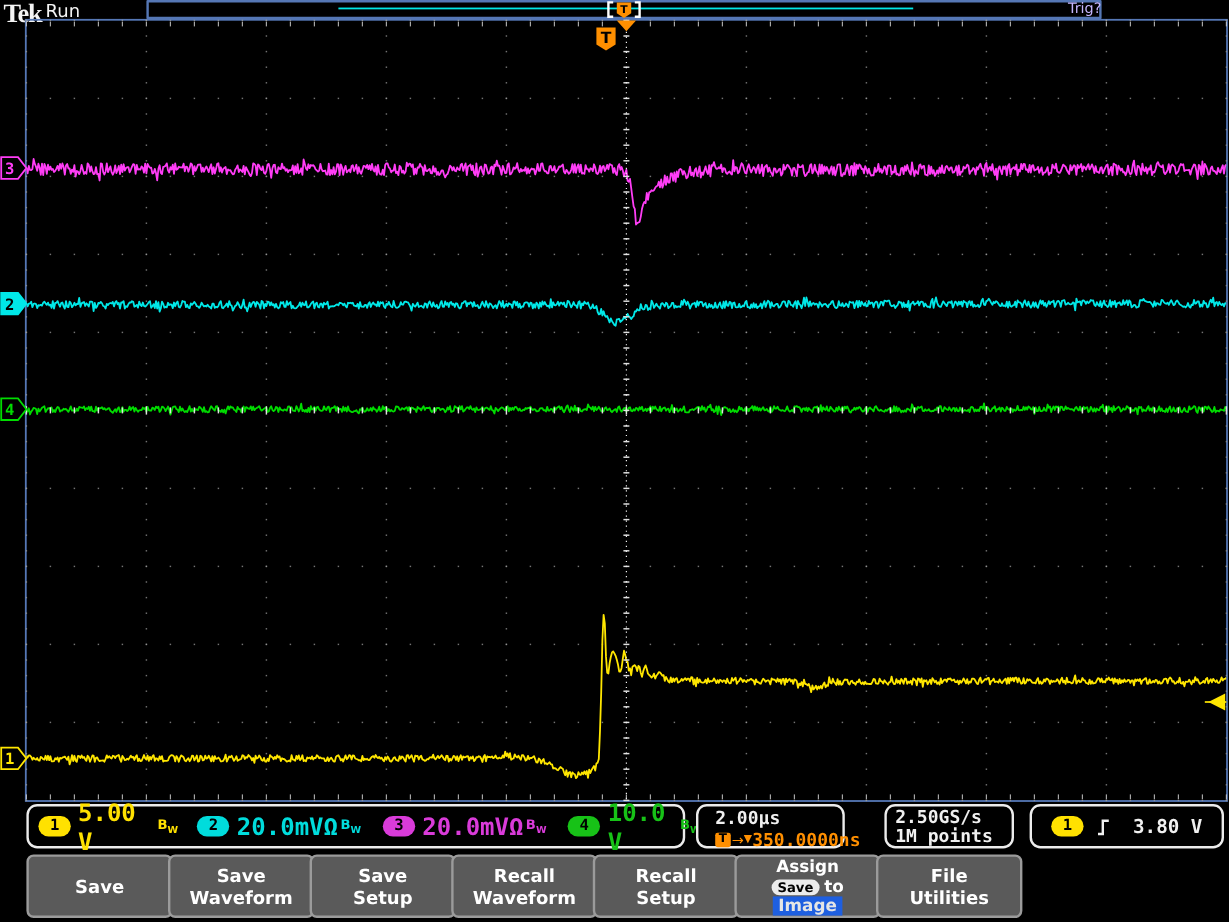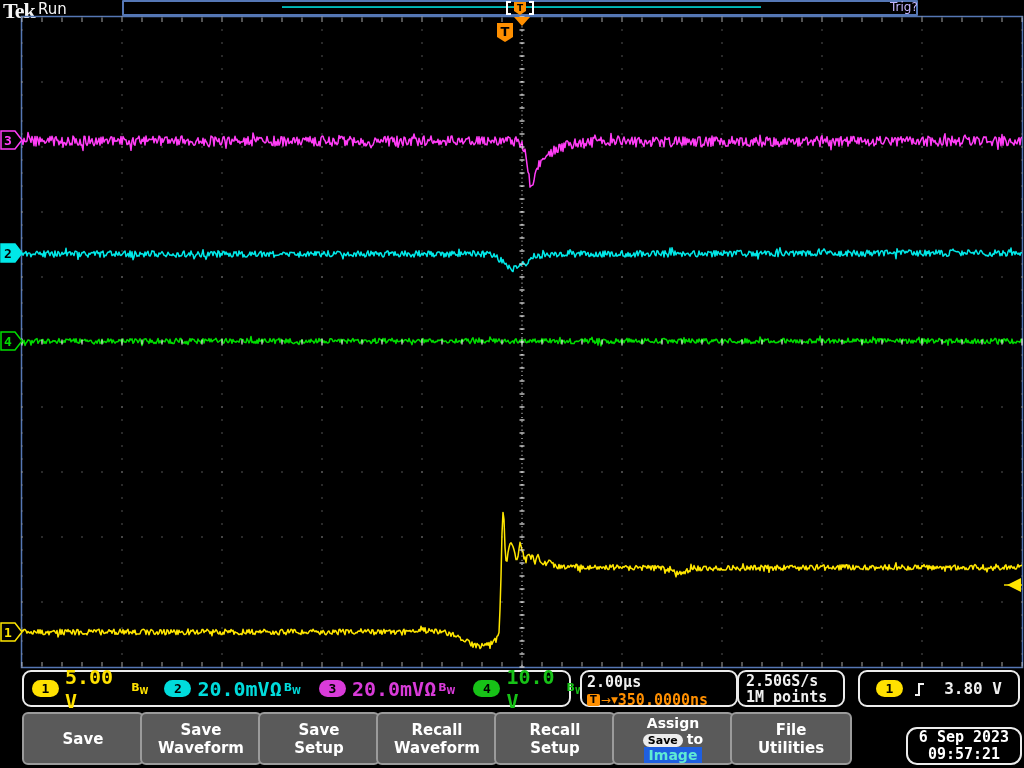--- a/index.html
+++ b/index.html
@@ -11,21 +11,21 @@
        font-size:22px;letter-spacing:-1px;}
   .run{left:38px;top:0px;color:#f4f4f4;font-size:15px;}
   .preview-box{left:122px;top:0px;width:796px;height:16px;border:2px solid #5577b5;
                box-sizing:border-box;background:#000;border-radius:1px;}
   .trigq{left:890px;top:0px;color:#c4b5fd;font-size:12px;}
   #scope-svg{position:absolute;left:0;top:0;pointer-events:none;}
   
   .rbox{top:670px;height:37px;border:2px solid #ececec;border-radius:9px;background:#000;
         box-sizing:border-box;color:#f0f0f0;}
   .ch-box{left:22px;width:549px;display:flex;align-items:center;}
-  .hs-box{left:580px;width:158px;padding:1px 0 0 5px;}
+  .hs-box{left:580px;width:124px;padding:1px 0 0 14px;}
   .acq-box{left:737px;width:108px;padding:1px 0 4px 7px;}
   .trig-box{left:858px;width:162px;display:flex;align-items:center;justify-content:space-between;
             padding:0 16px;}
   .mono{font-family:"DejaVu Sans Mono",monospace;}
   .ov{display:inline-flex;align-items:center;justify-content:center;width:27px;height:17px;
       border-radius:9px;color:#000;font-weight:bold;font-size:13px;flex:none;
       font-family:"DejaVu Sans Mono",monospace;}
   .ov1{background:#ffe100;} .ov2{background:#00dcdc;} .ov3{background:#d93bd9;} .ov4{background:#17c217;}
   .scale{font-size:20px;font-weight:bold;margin-left:6px;}
   .t1{color:#ffe100;} .t2{color:#00dcdc;} .t3{color:#d93bd9;} .t4{color:#17c217;}
@@ -39,21 +39,21 @@
   .aline{font-size:15px;font-weight:bold;color:#f0f0f0;line-height:16px;}
   .tsrc-val{font-size:16px;font-weight:bold;color:#f0f0f0;margin-left:8px;}
   
   .menu-btn{top:712px;width:122px;height:53px;background:#5a5a5a;border:2px solid #9b9b9b;
             border-radius:6px;box-sizing:border-box;color:#fff;font-size:15px;font-weight:bold;
             display:flex;flex-direction:column;align-items:center;justify-content:center;
             line-height:18px;text-align:center;}
   .assign-btn{line-height:16px;font-size:14px;}
   .save-badge{background:#ececec;color:#000;font-size:11px;font-weight:bold;border-radius:7px;
               padding:0 5px;margin-right:4px;display:inline-block;line-height:13px;}
-  .img-hl{background:#1e5fe0;color:#5eead4;padding:0 5px;display:inline-block;}
+  .img-hl{background:#1e5fe0;color:#e5e5e5;padding:0 5px;display:inline-block;}
   .date-box{left:906px;top:727px;width:116px;height:38px;border:2px solid #ececec;
             border-radius:11px;box-sizing:border-box;color:#fff;display:flex;flex-direction:column;
             align-items:center;justify-content:center;font-size:15px;font-weight:bold;
             line-height:17px;font-family:"DejaVu Sans Mono",monospace;}
 </style>
 </head>
 <body>
 
 <div class="screen">
 
@@ -1496,17 +1496,13 @@
   <div class="abs menu-btn assign-btn" style="left:612px">
     <span>Assign</span>
     <span><span class="save-badge">Save</span><span>to</span></span>
     <span class="img-hl">Image</span>
   </div>
   <div class="abs menu-btn" style="left:730px">
     <span>File</span>
       <span>Utilities</span>
   </div>
 
-  <div class="abs date-box">
-    <span>6 Sep 2023</span>
-    <span>09:57:21</span>
-  </div>
 </div>
 
 </body></html>

